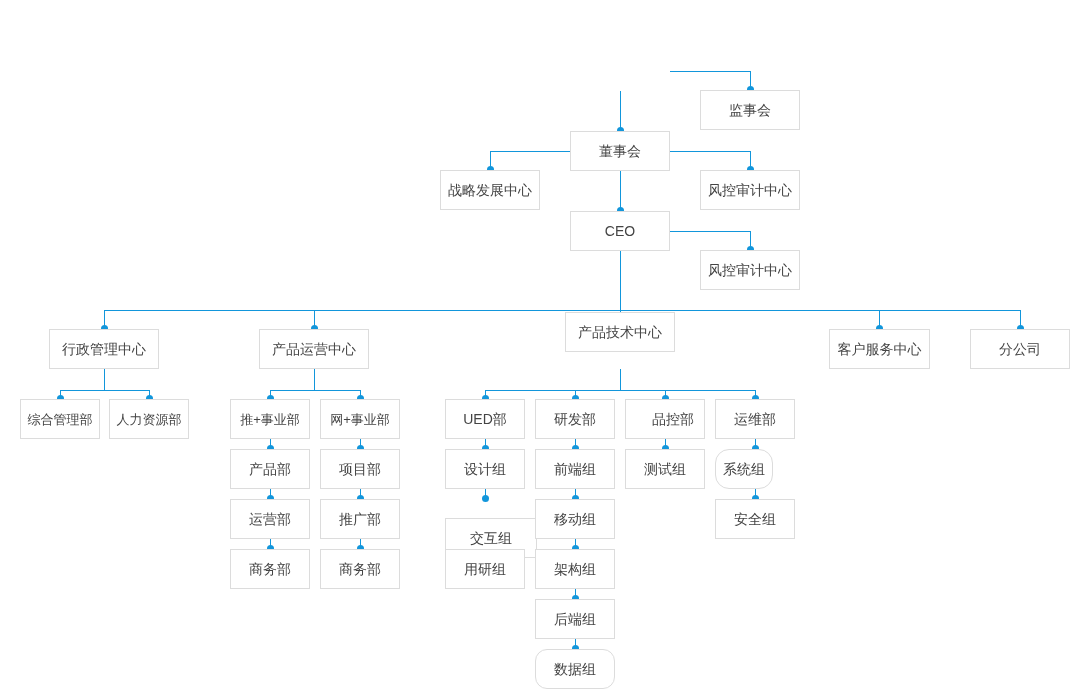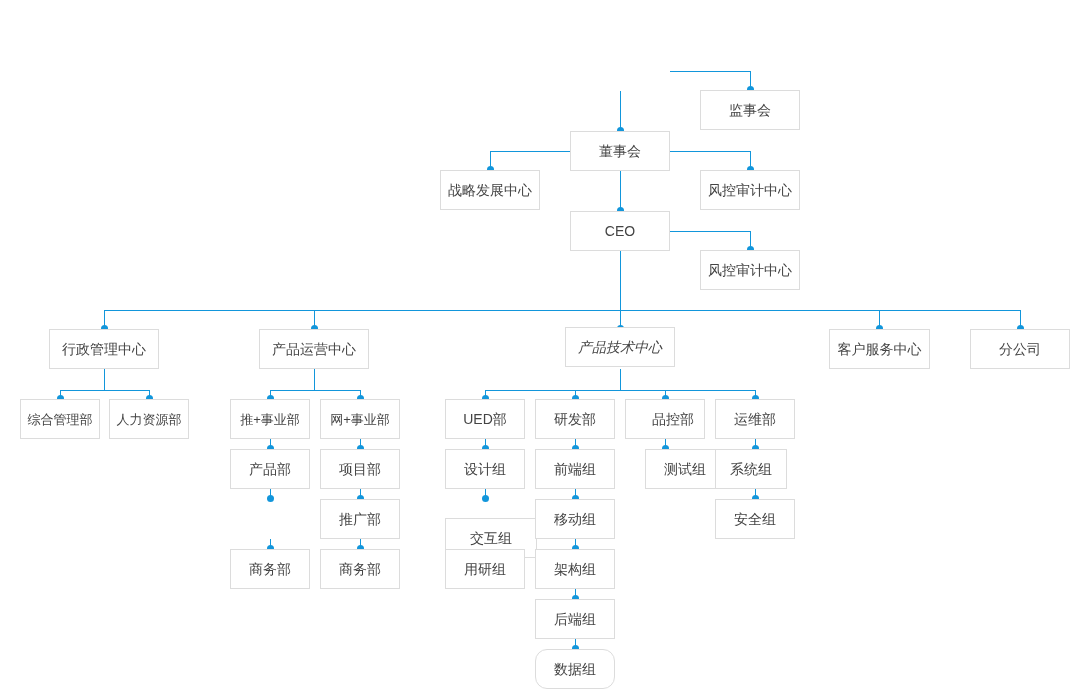--- a/index.html
+++ b/index.html
@@ -96,21 +96,21 @@
   <div class="dot" style="left:311px; top:325px;"></div>
   <div class="vline" style="left:620px; top:310px; height:19px;"></div>
   <div class="dot" style="left:617px; top:325px;"></div>
   <div class="vline" style="left:879px; top:310px; height:19px;"></div>
   <div class="dot" style="left:876px; top:325px;"></div>
   <div class="vline" style="left:1020px; top:310px; height:19px;"></div>
   <div class="dot" style="left:1017px; top:325px;"></div>
 
   <div class="node" style="left:49px; top:329px; width:110px; height:40px;">行政管理中心</div>
   <div class="node" style="left:259px; top:329px; width:110px; height:40px;">产品运营中心</div>
-  <div class="node" style="left:565px; top:327px; width:110px; height:40px;font-style:italic;">产品技术中心</div>
+  <div class="node" style="left:565px; top:312px; width:110px; height:40px;">产品技术中心</div>
   <div class="node" style="left:829px; top:329px; width:101px; height:40px;">客户服务中心</div>
   <div class="node" style="left:970px; top:329px; width:100px; height:40px;">分公司</div>
 
   <div class="vline" style="left:104px; top:369px; height:21px;"></div>
   <div class="hline" style="left:60px; top:390px; width:89px;"></div>
   <div class="vline" style="left:60px; top:390px; height:9px;"></div>
   <div class="dot" style="left:57px; top:395px;"></div>
   <div class="vline" style="left:149px; top:390px; height:9px;"></div>
   <div class="dot" style="left:146px; top:395px;"></div>
   <div class="node" style="left:20px; top:399px; width:80px; height:40px; font-size:13px;">综合管理部</div>
@@ -124,20 +124,21 @@
   <div class="dot" style="left:357px; top:395px;"></div>
 
   <div class="node" style="left:230px; top:399px; width:80px; height:40px; font-size:13px;">推+事业部</div>
   <div class="node" style="left:320px; top:399px; width:80px; height:40px; font-size:13px;">网+事业部</div>
 
   <div class="vline" style="left:270px; top:439px; height:10px;"></div>
   <div class="dot" style="left:267px; top:445px;"></div>
   <div class="node" style="left:230px; top:449px; width:80px; height:40px;">产品部</div>
   <div class="vline" style="left:270px; top:489px; height:10px;"></div>
   <div class="dot" style="left:267px; top:495px;"></div>
+  <div class="node" style="left:230px; top:499px; width:80px; height:40px;">运营部</div>
   <div class="vline" style="left:270px; top:539px; height:10px;"></div>
   <div class="dot" style="left:267px; top:545px;"></div>
   <div class="node" style="left:230px; top:549px; width:80px; height:40px;">商务部</div>
 
   <div class="vline" style="left:360px; top:439px; height:10px;"></div>
   <div class="dot" style="left:357px; top:445px;"></div>
   <div class="node" style="left:320px; top:449px; width:80px; height:40px;">项目部</div>
   <div class="vline" style="left:360px; top:489px; height:10px;"></div>
   <div class="dot" style="left:357px; top:495px;"></div>
   <div class="node" style="left:320px; top:499px; width:80px; height:40px;">推广部</div>
@@ -182,22 +183,22 @@
   <div class="node" style="left:535px; top:549px; width:80px; height:40px;">架构组</div>
   <div class="vline" style="left:575px; top:589px; height:10px;"></div>
   <div class="dot" style="left:572px; top:595px;"></div>
   <div class="node" style="left:535px; top:599px; width:80px; height:40px;">后端组</div>
   <div class="vline" style="left:575px; top:639px; height:10px;"></div>
   <div class="dot" style="left:572px; top:645px;"></div>
   <div class="node" style="left:535px; top:649px; width:80px; height:40px;border-radius:12px;">数据组</div>
 
   <div class="vline" style="left:665px; top:439px; height:10px;"></div>
   <div class="dot" style="left:662px; top:445px;"></div>
-  <div class="node" style="left:625px; top:449px; width:80px; height:40px;margin-left:20px;">测试组</div>
+  <div class="node" style="left:625px; top:449px; width:80px; height:40px;">测试组</div>
 
   <div class="vline" style="left:755px; top:439px; height:10px;"></div>
   <div class="dot" style="left:752px; top:445px;"></div>
-  <div class="node" style="left:715px; top:449px; width:72px; height:40px;">系统组</div>
+  <div class="node" style="left:715px; top:449px; width:58px; height:40px;border-radius:14px;">系统组</div>
   <div class="vline" style="left:755px; top:489px; height:10px;"></div>
   <div class="dot" style="left:752px; top:495px;"></div>
   <div class="node" style="left:715px; top:499px; width:80px; height:40px;">安全组</div>
 
 </div>
 
 </body></html>

